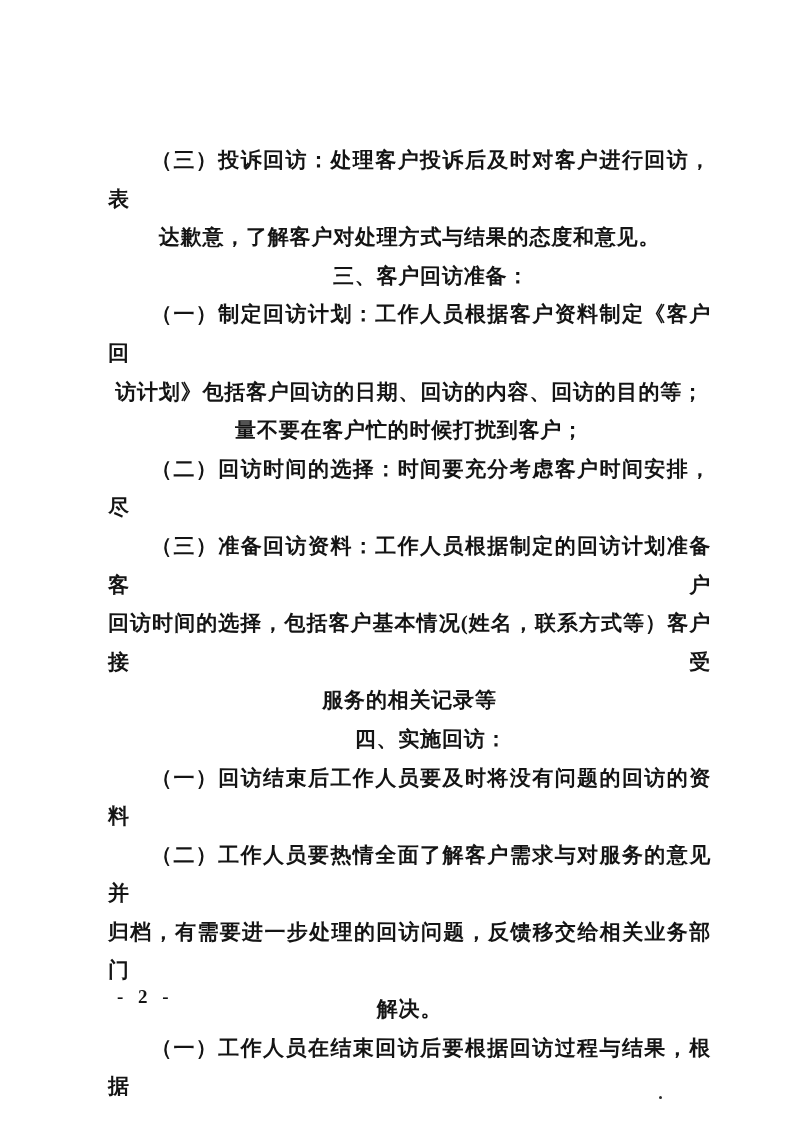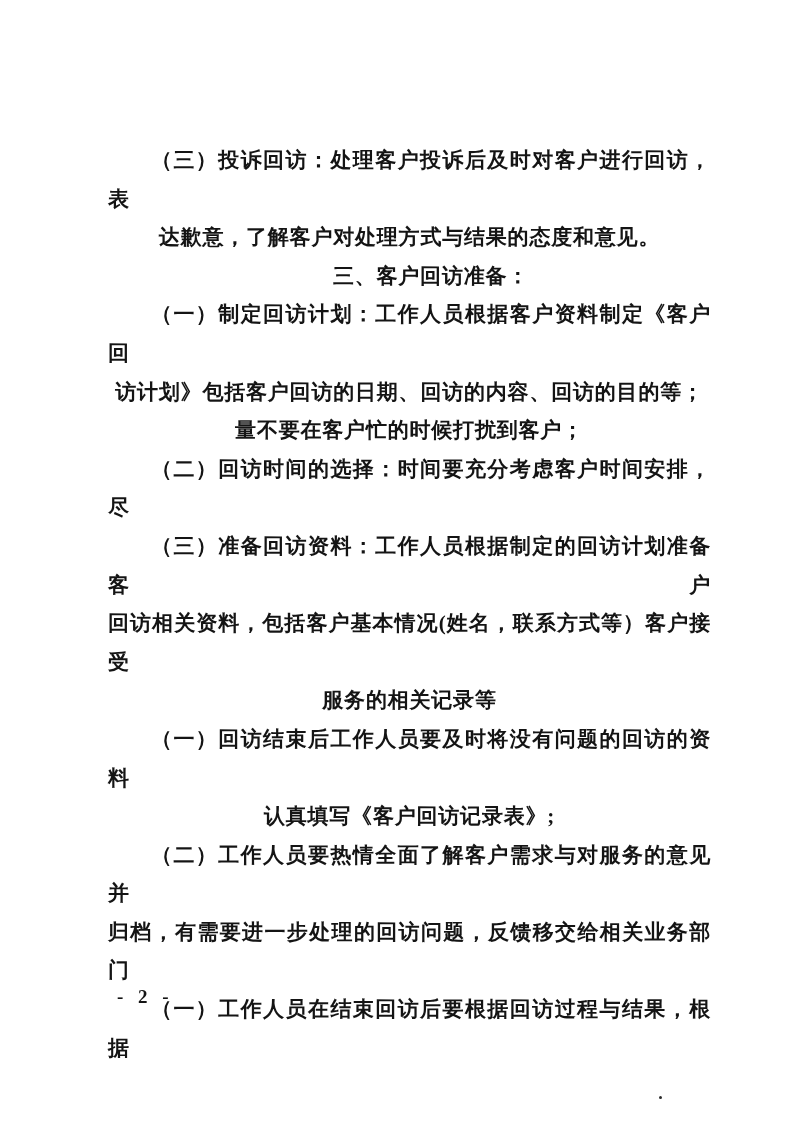--- a/index.html
+++ b/index.html
@@ -64,23 +64,24 @@
 <div class="page">
   <div class="text-block">
       <div class="doc-line indent fill">（三）投诉回访：处理客户投诉后及时对客户进行回访，表</div>
       <div class="doc-line">达歉意，了解客户对处理方式与结果的态度和意见。</div>
       <div class="doc-line indent">三、客户回访准备：</div>
       <div class="doc-line indent fill">（一）制定回访计划：工作人员根据客户资料制定《客户回</div>
       <div class="doc-line">访计划》包括客户回访的日期、回访的内容、回访的目的等；</div>
       <div class="doc-line">量不要在客户忙的时候打扰到客户；</div>
       <div class="doc-line indent fill">（二）回访时间的选择：时间要充分考虑客户时间安排，尽</div>
       <div class="doc-line indent fill">（三）准备回访资料：工作人员根据制定的回访计划准备客户</div>
-      <div class="doc-line fill">回访相关资料，包括客户基本情况(姓名，联系方式等）客户接受</div>
+      <div class="doc-line fill">回访时间的选择，包括客户基本情况(姓名，联系方式等）客户接受</div>
       <div class="doc-line">服务的相关记录等</div>
+      <div class="doc-line indent">四、实施回访：</div>
       <div class="doc-line indent fill">（一）回访结束后工作人员要及时将没有问题的回访的资料</div>
-      <div class="doc-line">认真填写《客户回访记录表》;</div>
       <div class="doc-line indent fill">（二）工作人员要热情全面了解客户需求与对服务的意见并</div>
       <div class="doc-line fill">归档，有需要进一步处理的回访问题，反馈移交给相关业务部门</div>
+      <div class="doc-line">解决。</div>
       <div class="doc-line indent fill">（一）工作人员在结束回访后要根据回访过程与结果，根据</div>
     </div>
   <div class="page-number">- 2 -</div>
   <div class="scan-speck"></div>
 </div>
 
 </body></html>

